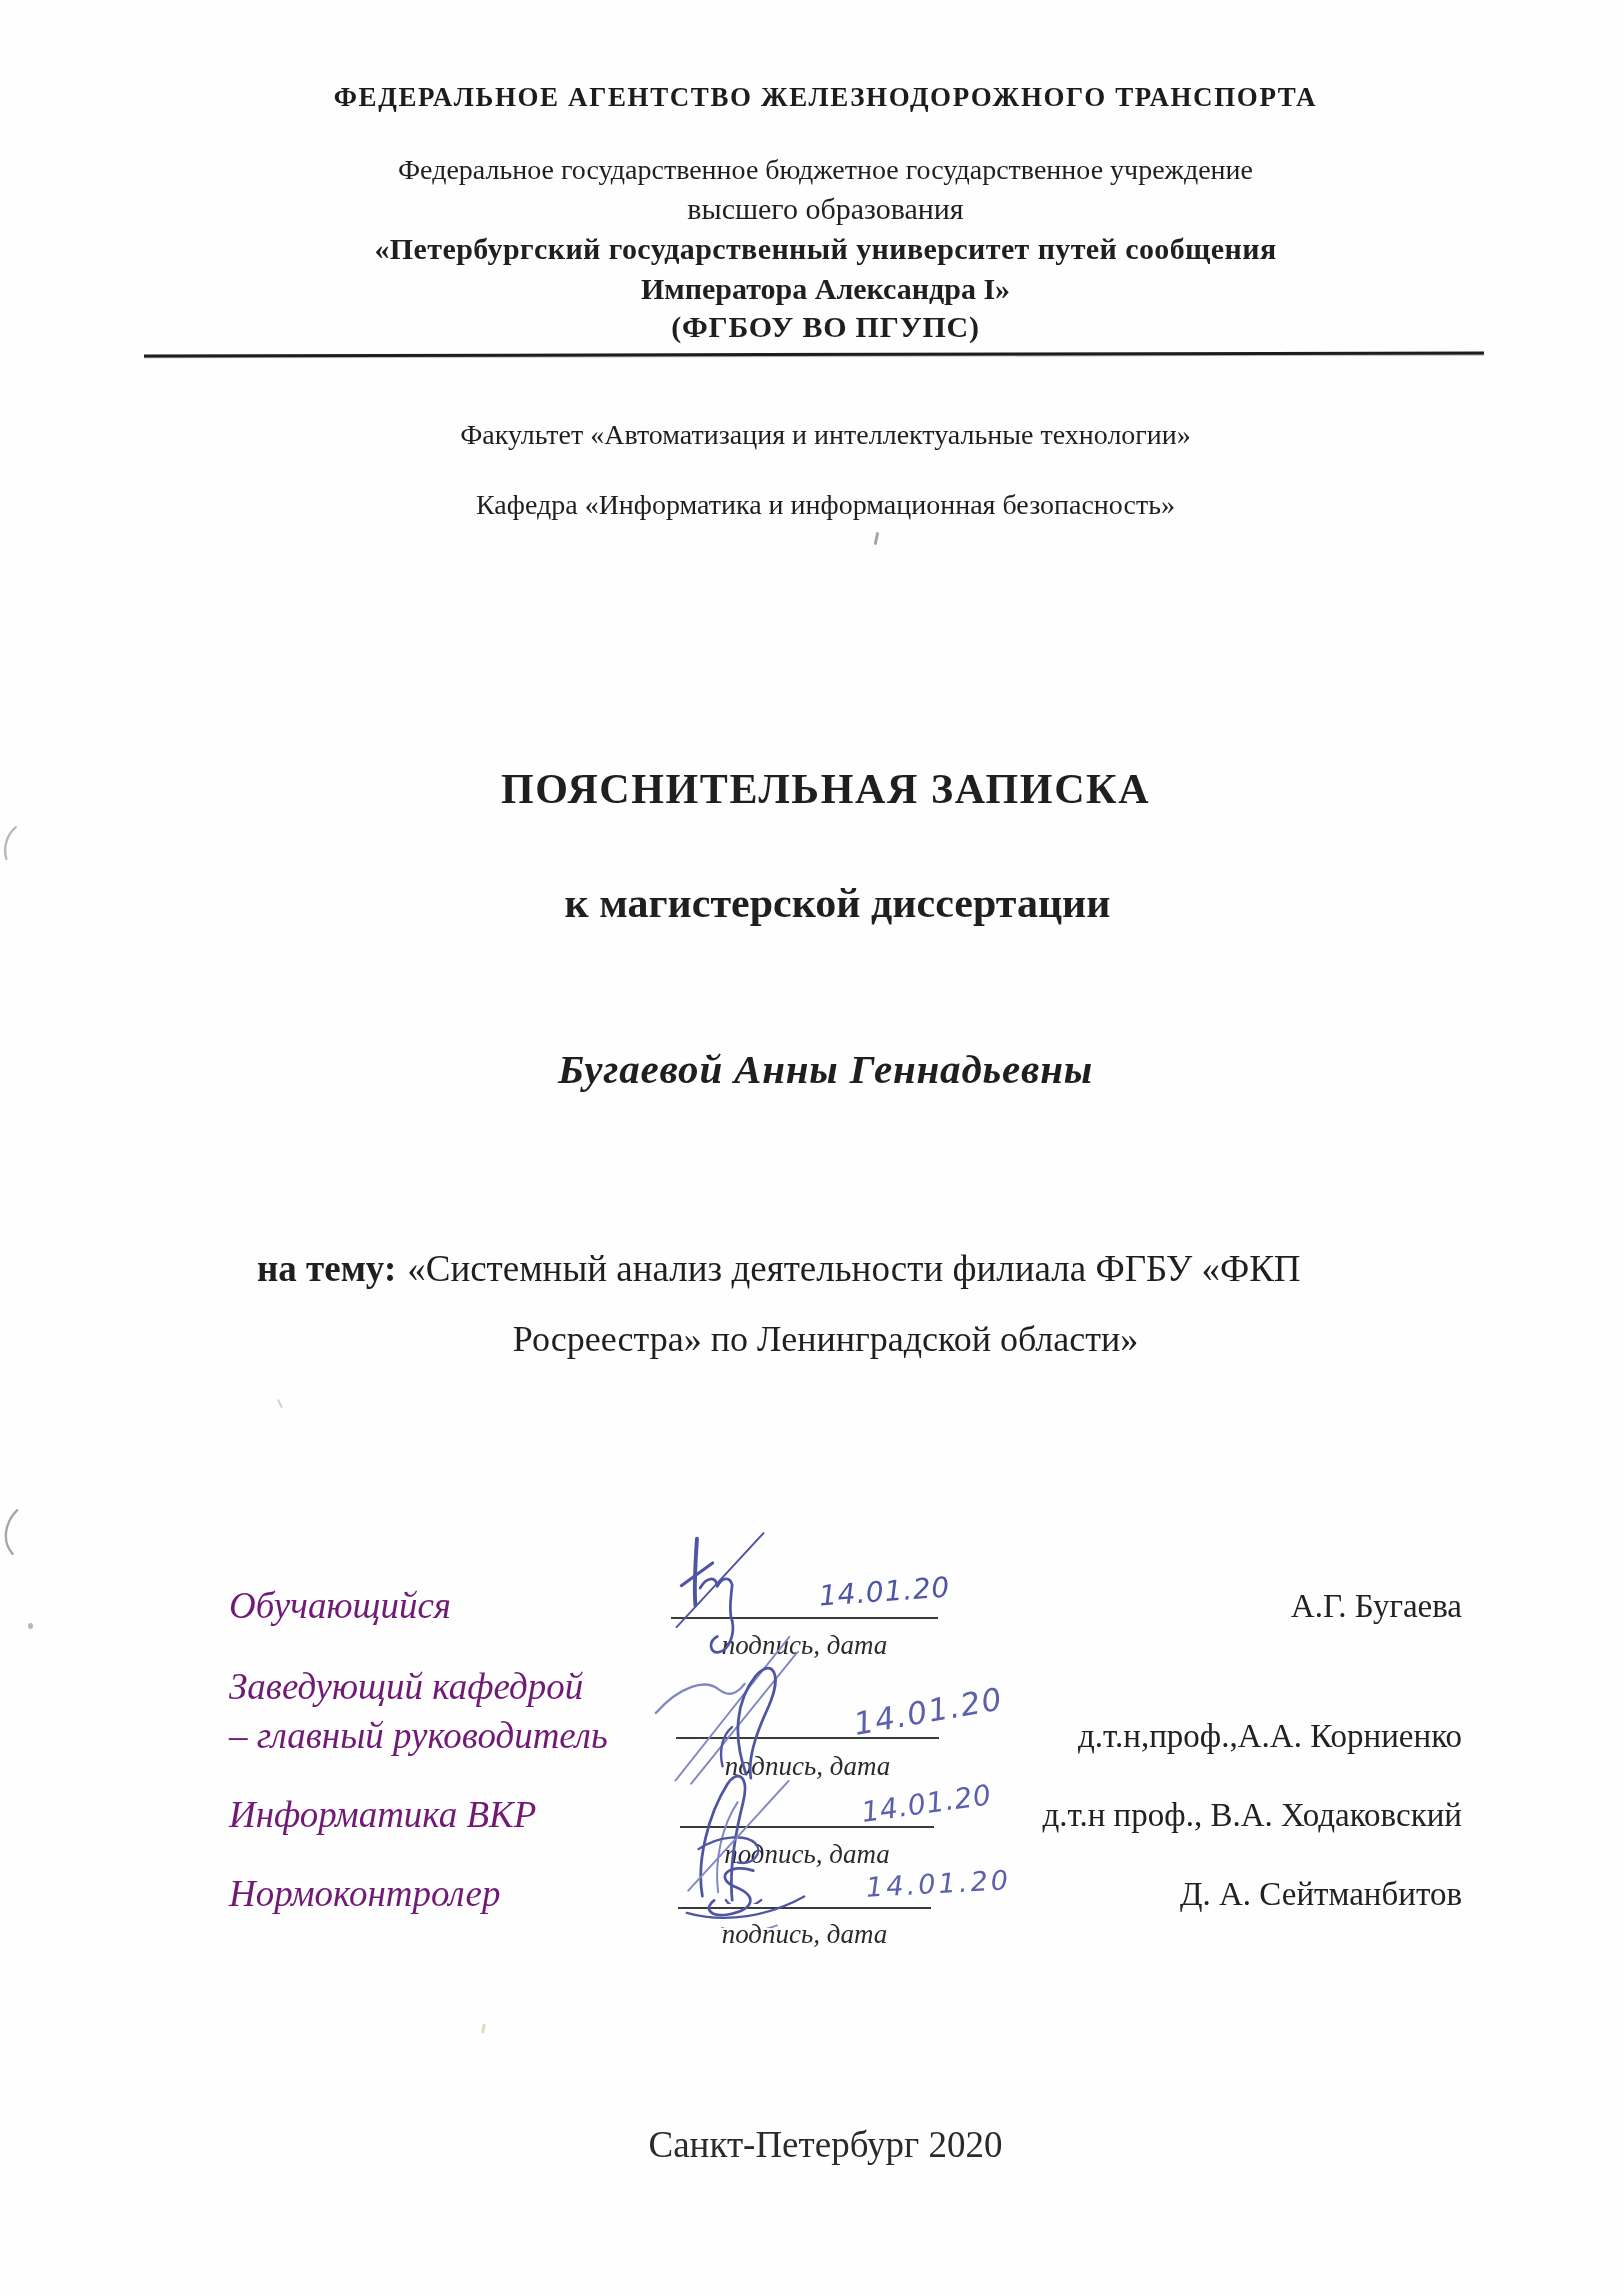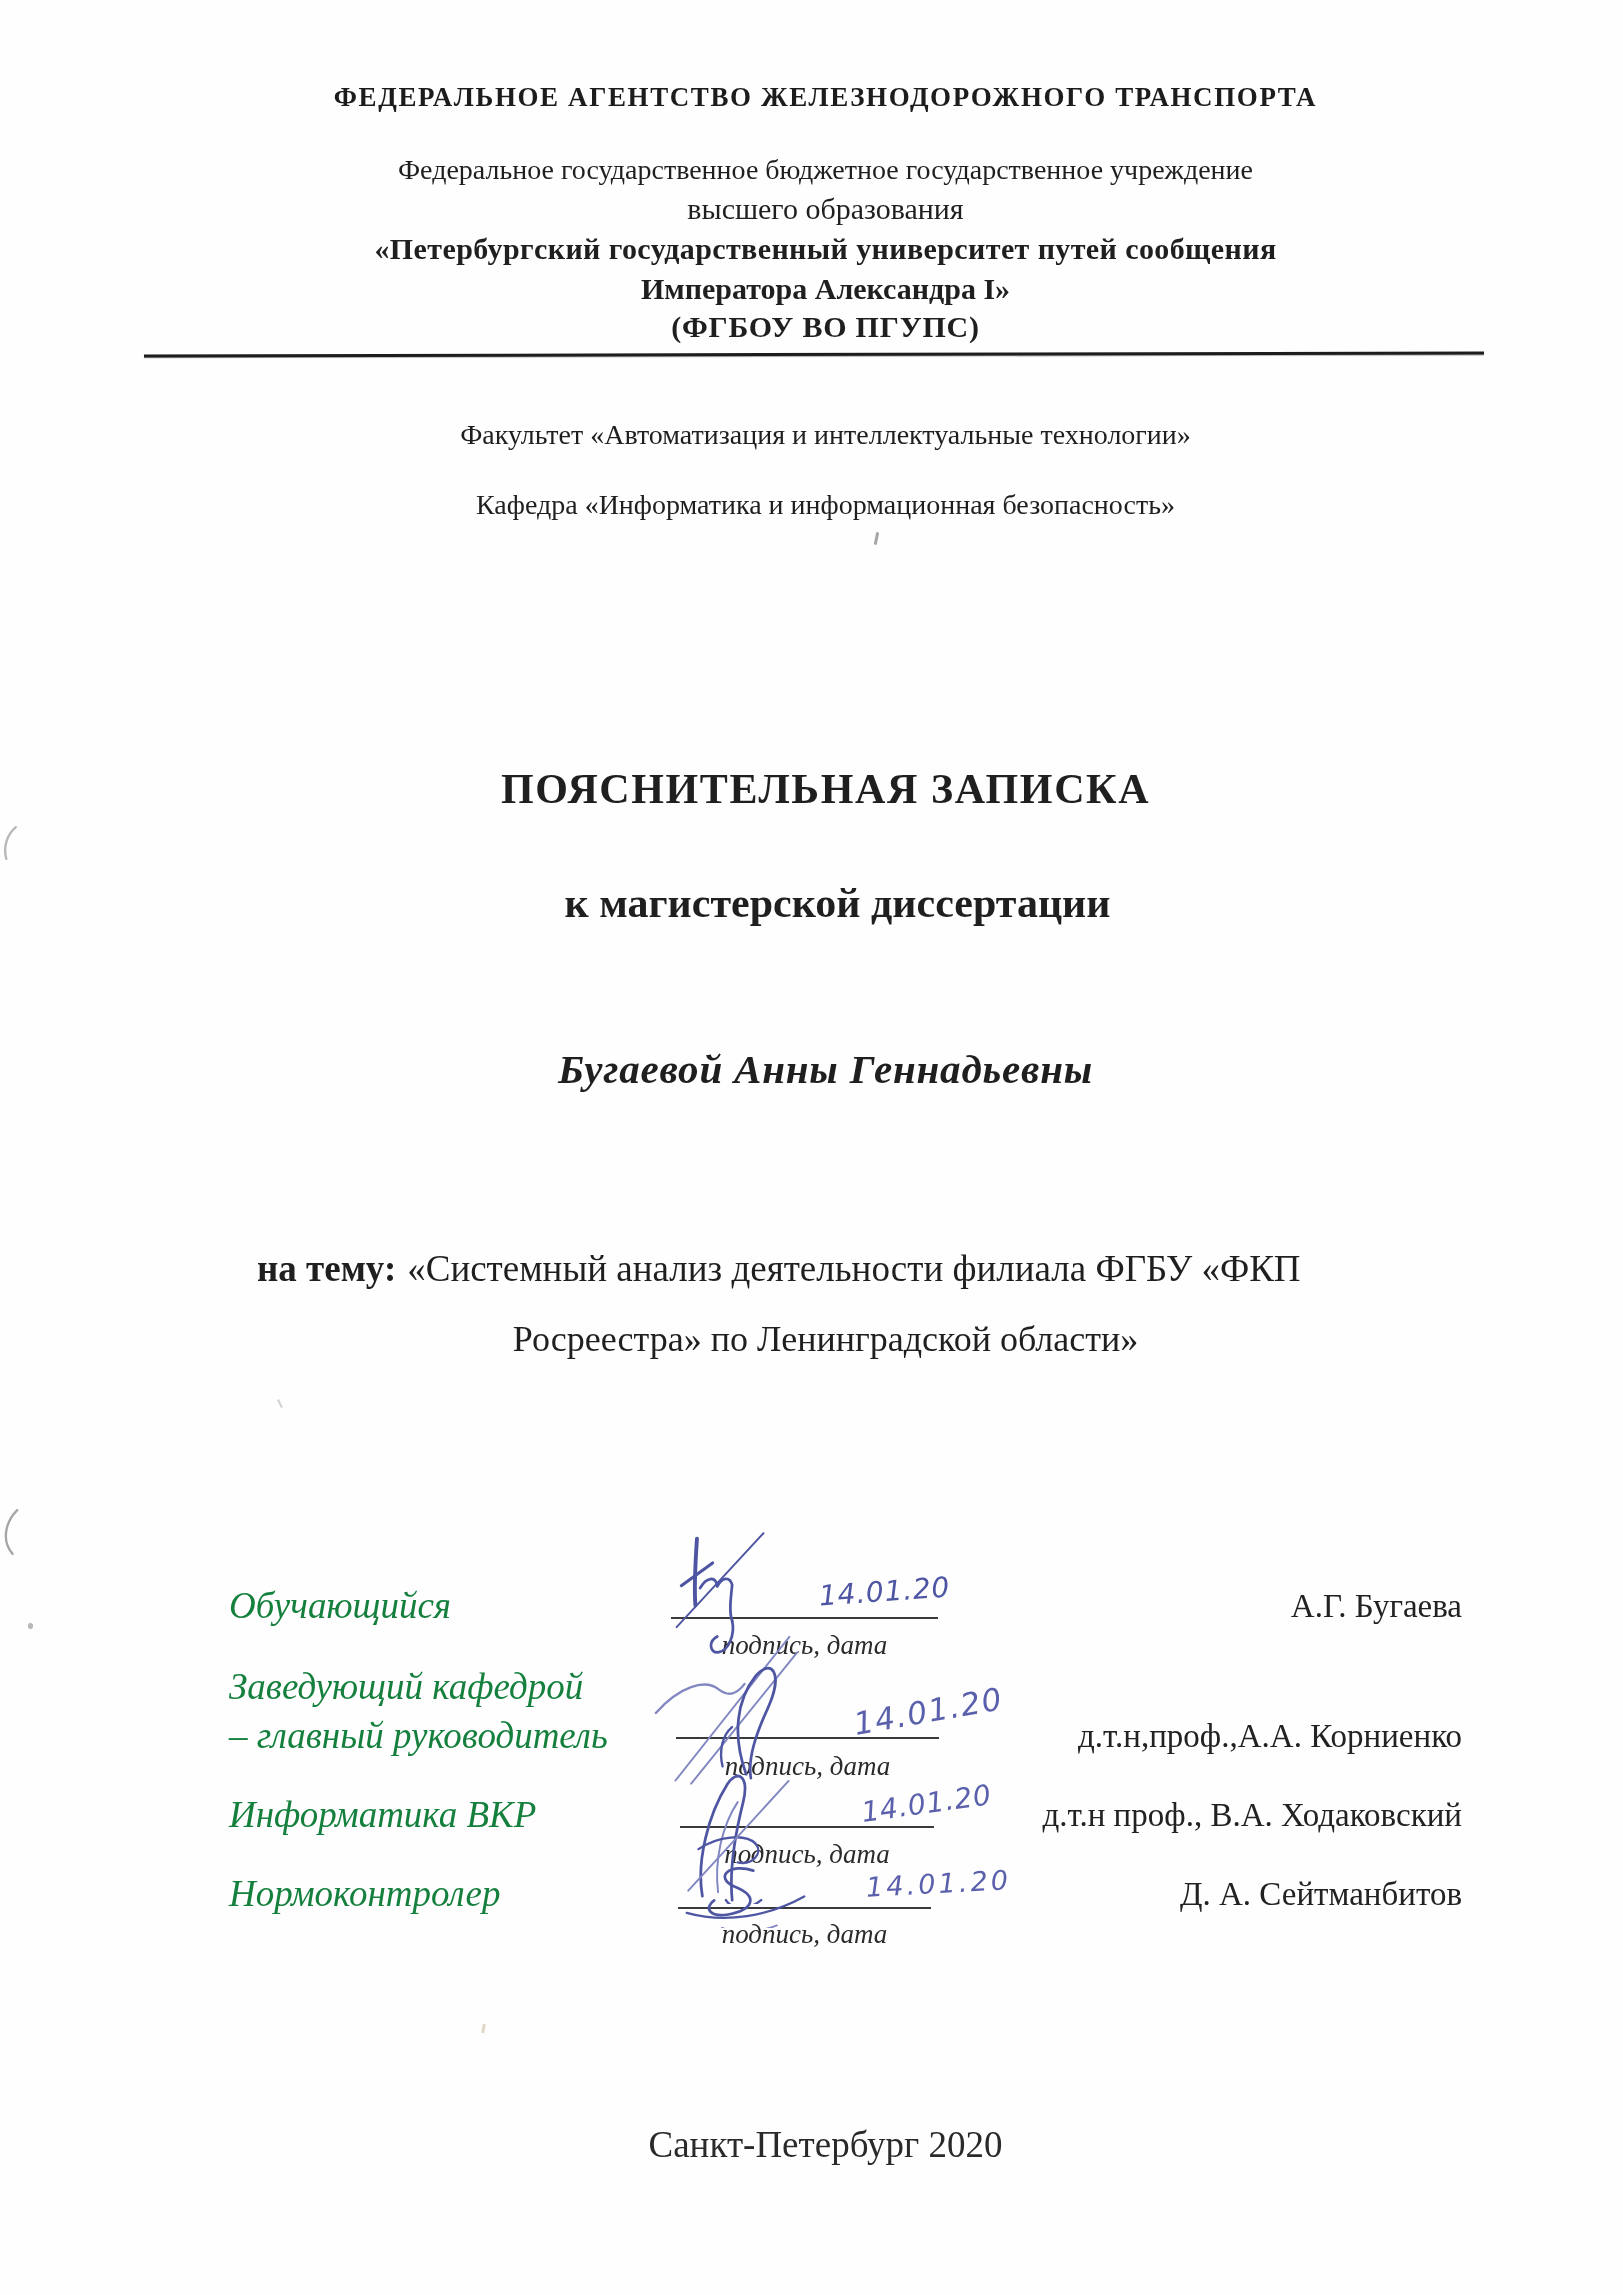--- a/index.html
+++ b/index.html
@@ -31,21 +31,21 @@
   .doctitle{top:765px;font-size:42px;font-weight:bold;letter-spacing:1.6px;}
   .docsub{top:879px;font-size:42px;font-weight:bold;margin-left:24px;}
   .author{top:1046px;font-size:41px;font-weight:bold;font-style:italic;letter-spacing:0.8px;}
 
   
   .topic1{top:1248px;left:257px;font-size:37px;}
   .topic1 .lbl{font-weight:bold;margin-right:11px;}
   .topic2{top:1319px;font-size:36px;}
 
   
-  .role{left:229px;font-size:37px;font-style:italic;color:#15803d;}
+  .role{left:229px;font-size:37px;font-style:italic;color:#701a75;}
   .sline{position:absolute;height:2.4px;background:#3a3a3a;}
   .cap{font-size:27px;font-style:italic;text-align:center;color:#2a2a2a;}
   .name{left:1005px;width:457px;text-align:right;font-size:33px;color:#222;}
   .date{font-family:"DejaVu Sans",sans-serif;font-style:italic;color:var(--ink,#4e55a2);}
 
   .footer{top:2124px;font-size:37px;color:#2a2a2a;}
 
   .sig{position:absolute;}
   .sig path{fill:none;stroke:var(--ink,#4e55a2);stroke-linecap:round;stroke-linejoin:round;}
   .sig path.lt{stroke:#8287c2;}

